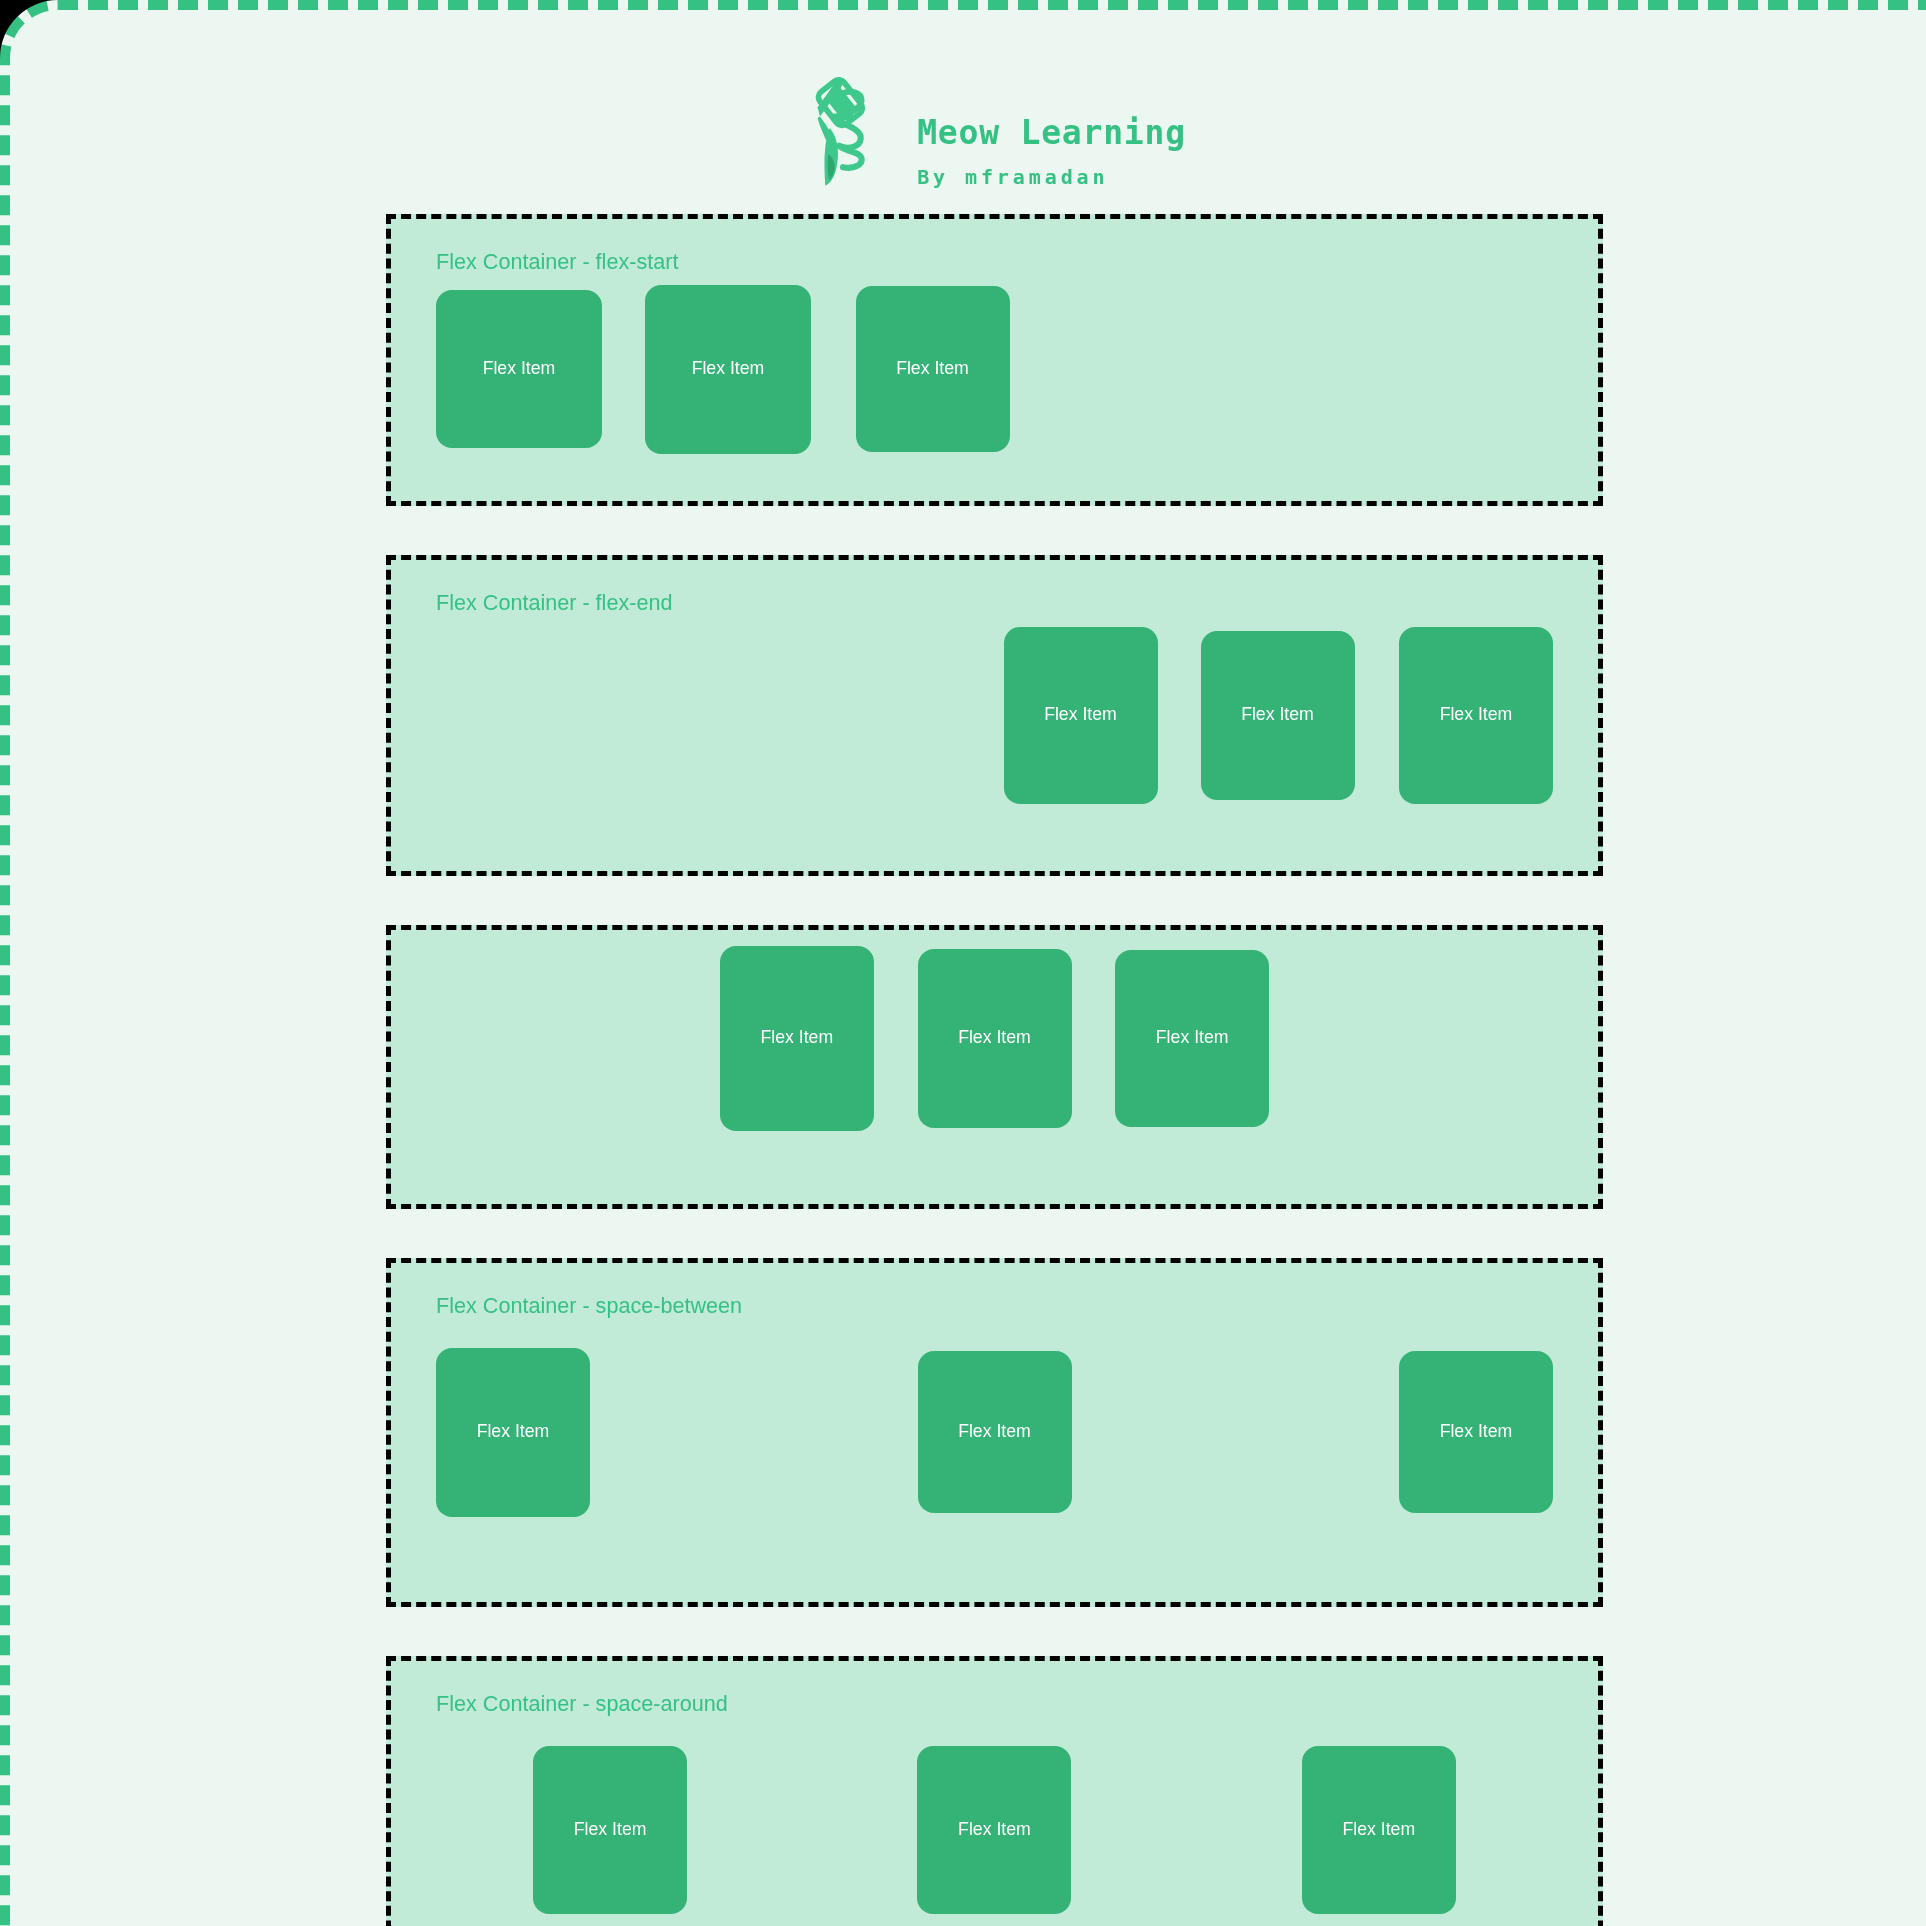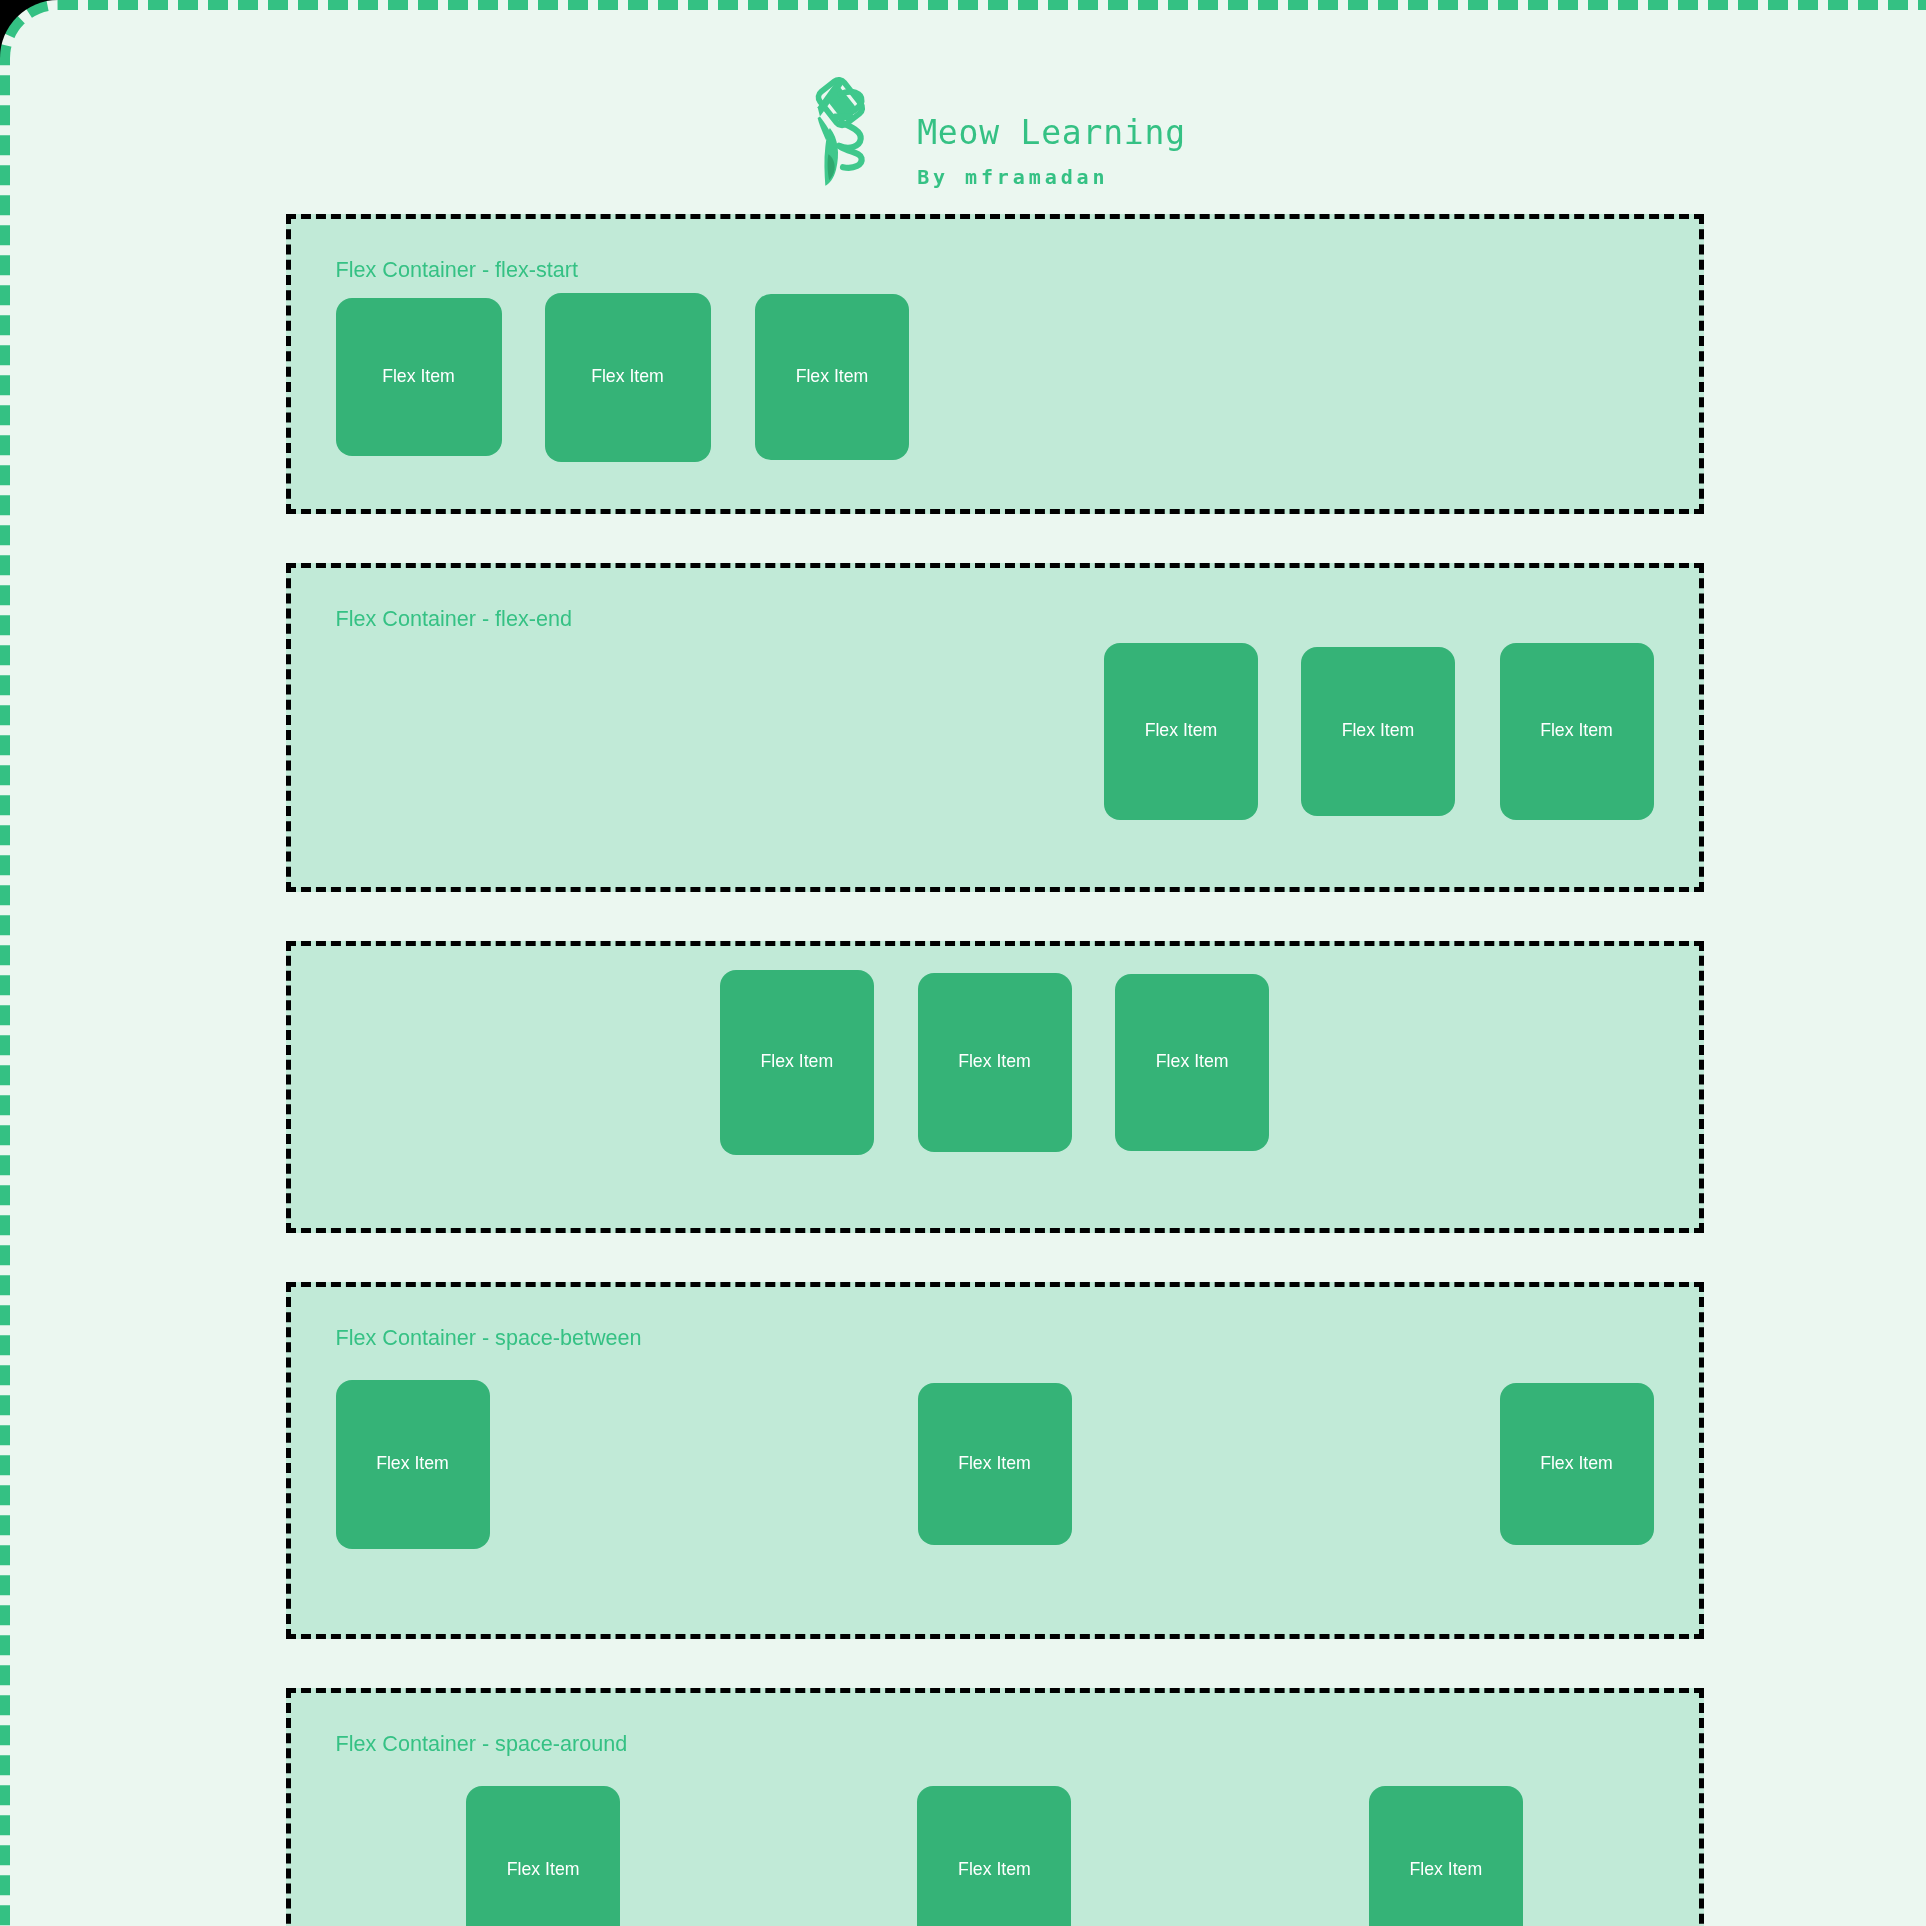--- a/index.html
+++ b/index.html
@@ -46,21 +46,21 @@
   }
   .brand-text {
     display: flex;
     flex-direction: column;
     justify-content: center;
     gap: 7px;
   }
   .brand-title {
     font-family: "DejaVu Sans Mono", monospace;
     font-size: 33px;
-    font-weight: normal;
+    font-weight: bold;
     color: #35C184;
     letter-spacing: 0.8px;
     line-height: 1;
     white-space: nowrap;
     margin-top: 48px;
   }
   .brand-sub {
     font-family: "DejaVu Sans Mono", monospace;
     font-size: 20px;
     font-weight: bold;
@@ -72,24 +72,24 @@
   }
 
   
   .demo-stack {
     padding: 11.6px 0 0 0;
   }
 
   .flex-demo {
     box-sizing: border-box;
     margin: 0 auto 49px auto;
-    width: 1418px;
+    width: 1217px;
     background: #C1EAD7;
     border: 5px dashed #000000;
-    padding: 8px 45px 0 45px;
+    padding: 0 45px 0 45px;
     position: relative;
   }
 
   .demo-label {
     color: #35C184;
     font-size: 21.6px;
     line-height: 1;
     padding-top: 32px;
     padding-bottom: 0;
     white-space: nowrap;

